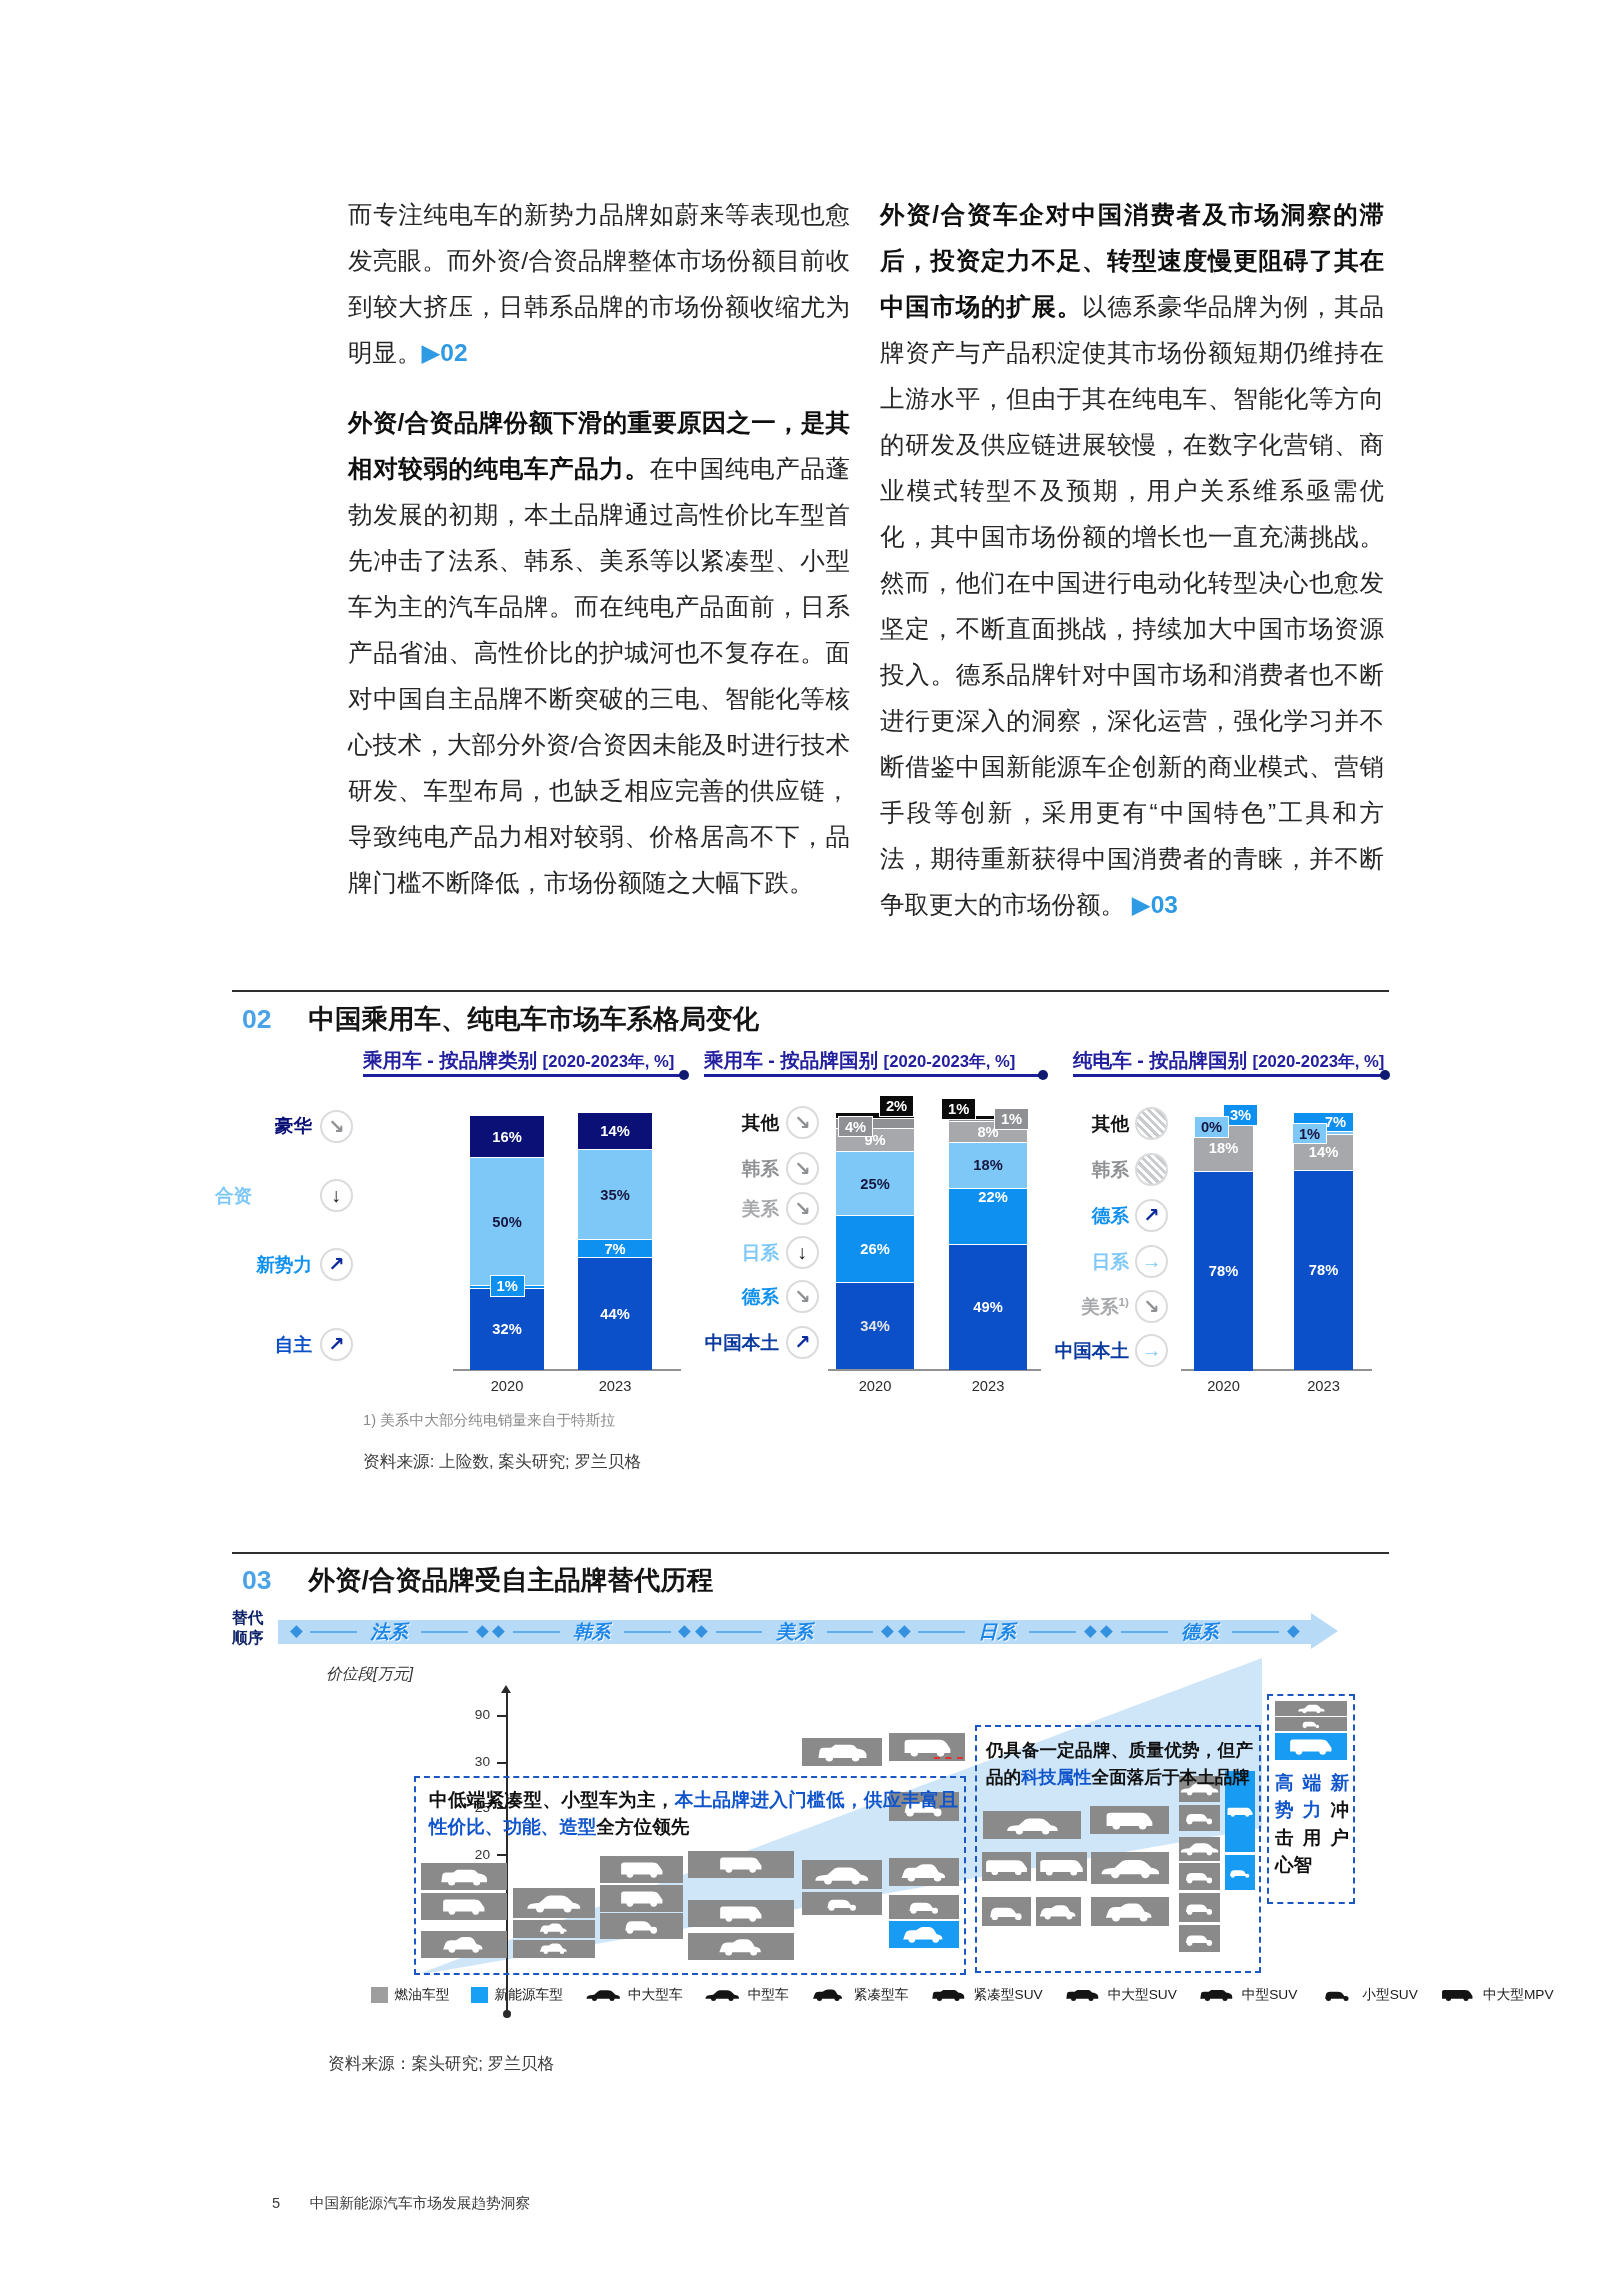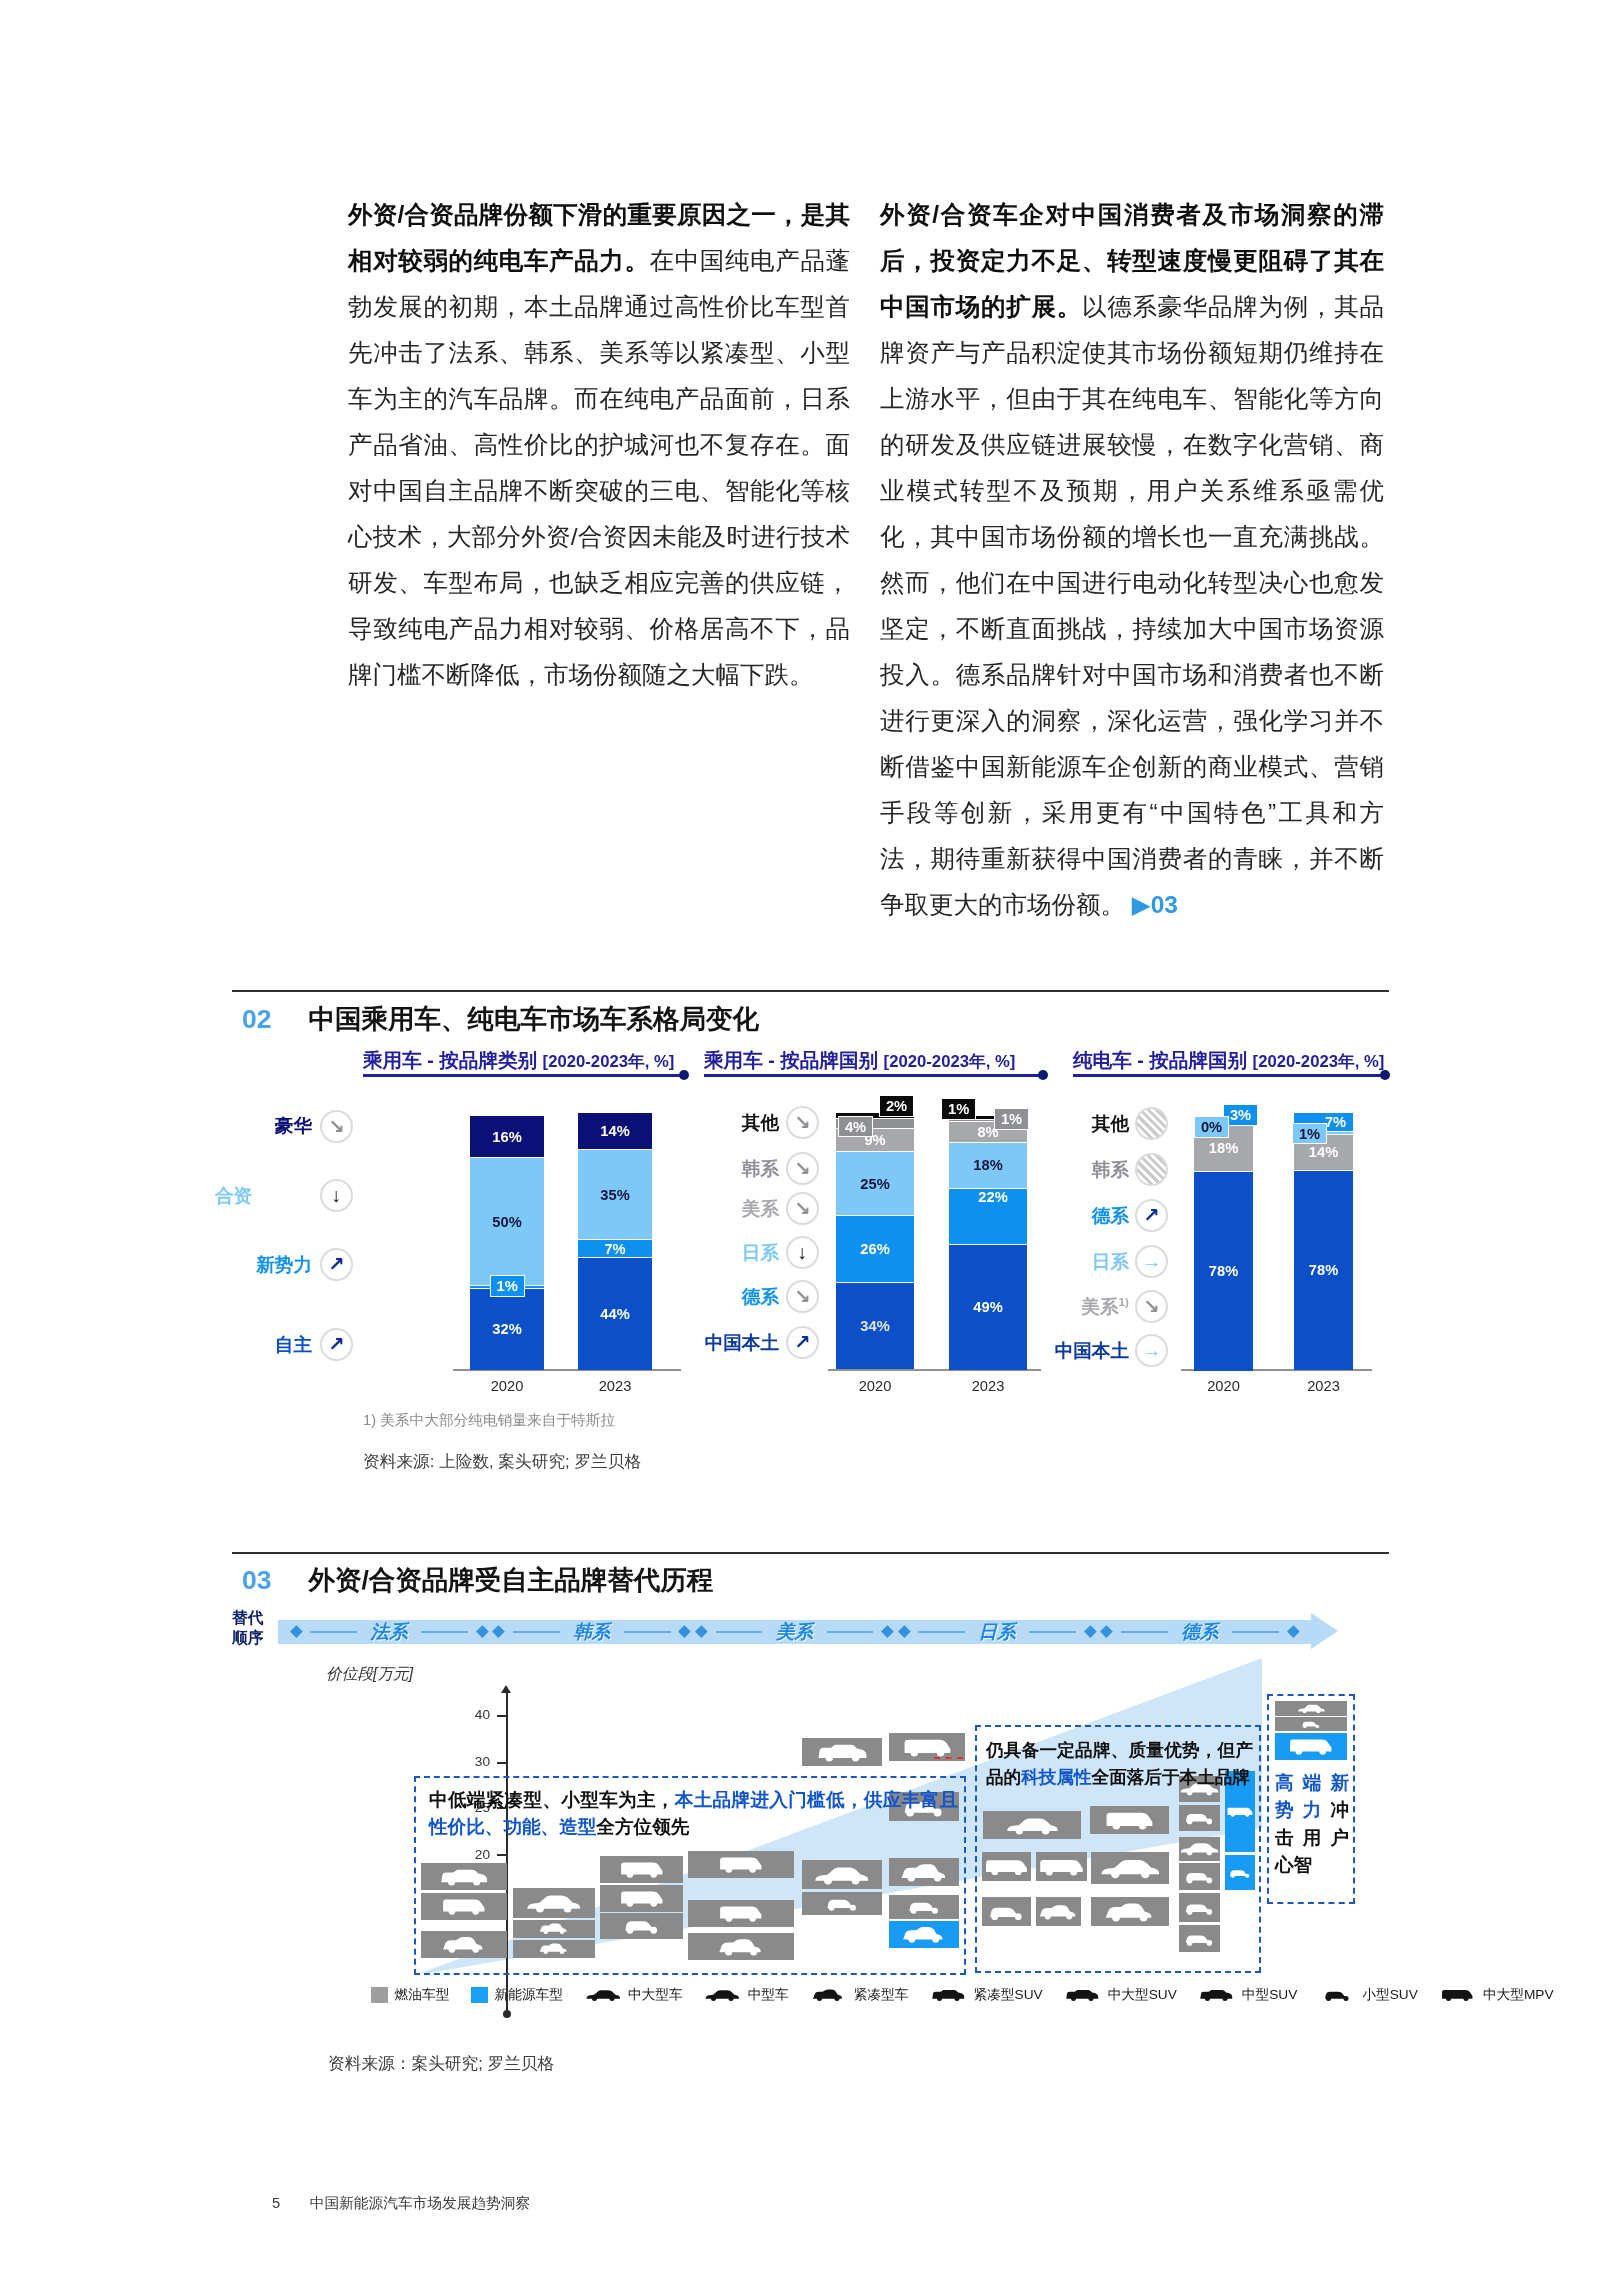--- a/index.html
+++ b/index.html
@@ -19,20 +19,21 @@
   .mod-title{font-size:26.5px;font-weight:bold;color:#141414;margin-left:37px;}
   .overlay{position:absolute;inset:0;}
   .foot{position:absolute;font-size:14.7px;color:#3a3a3a;}
 </style>
 </head>
 <body>
 
 <div class="page">
 
   <div class="body-col" id="col-left">
+    <p><span>而专注纯电车的新势力品牌如蔚来等表现也愈发亮眼。而外资/合资品牌整体市场份额目前收到较大挤压，日韩系品牌的市场份额收缩尤为明显。</span><span class="ref">▶02</span></p>
     <p><b>外资/合资品牌份额下滑的重要原因之一，是其相对较弱的纯电车产品力。</b><span>在中国纯电产品蓬勃发展的初期，本土品牌通过高性价比车型首先冲击了法系、韩系、美系等以紧凑型、小型车为主的汽车品牌。而在纯电产品面前，日系产品省油、高性价比的护城河也不复存在。面对中国自主品牌不断突破的三电、智能化等核心技术，大部分外资/合资因未能及时进行技术研发、车型布局，也缺乏相应完善的供应链，导致纯电产品力相对较弱、价格居高不下，品牌门槛不断降低，市场份额随之大幅下跌。</span></p>
   </div>
   <div class="body-col" id="col-right">
     <p><b>外资/合资车企对中国消费者及市场洞察的滞后，投资定力不足、转型速度慢更阻碍了其在中国市场的扩展。</b><span>以德系豪华品牌为例，其品牌资产与产品积淀使其市场份额短期仍维持在上游水平，但由于其在纯电车、智能化等方向的研发及供应链进展较慢，在数字化营销、商业模式转型不及预期，用户关系维系亟需优化，其中国市场份额的增长也一直充满挑战。然而，他们在中国进行电动化转型决心也愈发坚定，不断直面挑战，持续加大中国市场资源投入。德系品牌针对中国市场和消费者也不断进行更深入的洞察，深化运营，强化学习并不断借鉴中国新能源车企创新的商业模式、营销手段等创新，采用更有“中国特色”工具和方法，期待重新获得中国消费者的青睐，并不断争取更大的市场份额。</span> <span class="ref">▶03</span></p>
   </div>
 
   <div class="mod-rule" style="top:990px"></div>
   <div class="mod-head" style="top:1001px">
     <span class="mod-num">02</span><span class="mod-title">中国乘用车、纯电车市场车系格局变化</span>
   </div>
@@ -240,21 +241,21 @@
         <span style="font-size: 18.6px; font-weight: bold; font-style: italic; color: rgb(27, 134, 232); text-shadow: rgba(255, 255, 255, 0.85) 1px 1px 0px; margin: 0px 7.8px; white-space: nowrap;">德系</span>
         <span style="height: 2px; background: rgb(98, 174, 234); flex: 1 1 0%; margin: 0px 5.9px;"></span>
         <span style="width: 8.8px; height: 8.8px; background: rgb(51, 145, 224); transform: rotate(45deg); margin: 0px 3.9px; flex: 0 0 auto;"></span>
       </div>
       <div style="position: absolute; left: 1311px; top: 1613px; width: 0px; height: 0px; border-top: 18.6px solid transparent; border-bottom: 18.6px solid transparent; border-left: 27.4px solid rgb(183, 218, 246);"></div>
       <div style="position: absolute; left: 421px; top: 1658px; width: 841px; height: 315px; background: rgb(207, 230, 249); clip-path: polygon(0% 100%, 100% 0%, 100% 54%, 1% 100%); z-index: 1;"></div>
       <div style="position: absolute; left: 506px; top: 1693px; width: 2px; height: 323px; background: rgb(42, 42, 42); z-index: 2;"></div>
       <div style="position: absolute; left: 501px; top: 1685px; width: 0px; height: 0px; border-left: 5.9px solid transparent; border-right: 5.9px solid transparent; border-bottom: 8.8px solid rgb(42, 42, 42); z-index: 2;"></div>
       <div style="position: absolute; left: 503px; top: 2010px; width: 7.8px; height: 7.8px; border-radius: 50%; background: rgb(42, 42, 42); z-index: 2;"></div>
       <div style="position: absolute; left: 497px; top: 1715px; width: 8.8px; height: 2px; background: rgb(42, 42, 42); z-index: 2;"></div>
-      <div style="position: absolute; left: 449px; top: 1707px; width: 41px; text-align: right; font-size: 13.7px; color: rgb(51, 51, 51); z-index: 2;">40</div>
+      <div style="position: absolute; left: 449px; top: 1707px; width: 41px; text-align: right; font-size: 13.7px; color: rgb(51, 51, 51); z-index: 2;">90</div>
       <div style="position: absolute; left: 497px; top: 1762px; width: 8.8px; height: 2px; background: rgb(42, 42, 42); z-index: 2;"></div>
       <div style="position: absolute; left: 449px; top: 1754px; width: 41px; text-align: right; font-size: 13.7px; color: rgb(51, 51, 51); z-index: 2;">30</div>
       <div style="position: absolute; left: 497px; top: 1807px; width: 8.8px; height: 2px; background: rgb(42, 42, 42); z-index: 2;"></div>
       <div style="position: absolute; left: 449px; top: 1800px; width: 41px; text-align: right; font-size: 13.7px; color: rgb(51, 51, 51); z-index: 2;">25</div>
       <div style="position: absolute; left: 497px; top: 1854px; width: 8.8px; height: 2px; background: rgb(42, 42, 42); z-index: 2;"></div>
       <div style="position: absolute; left: 449px; top: 1847px; width: 41px; text-align: right; font-size: 13.7px; color: rgb(51, 51, 51); z-index: 2;">20</div>
       <div style="position: absolute; left: 497px; top: 1901px; width: 8.8px; height: 2px; background: rgb(42, 42, 42); z-index: 2;"></div>
       <div style="position: absolute; left: 449px; top: 1893px; width: 41px; text-align: right; font-size: 13.7px; color: rgb(51, 51, 51); z-index: 2;">15</div>
       <div style="position: absolute; left: 497px; top: 1947px; width: 8.8px; height: 2px; background: rgb(42, 42, 42); z-index: 2;"></div>
       <div style="position: absolute; left: 449px; top: 1939px; width: 41px; text-align: right; font-size: 13.7px; color: rgb(51, 51, 51); z-index: 2;">10</div>

